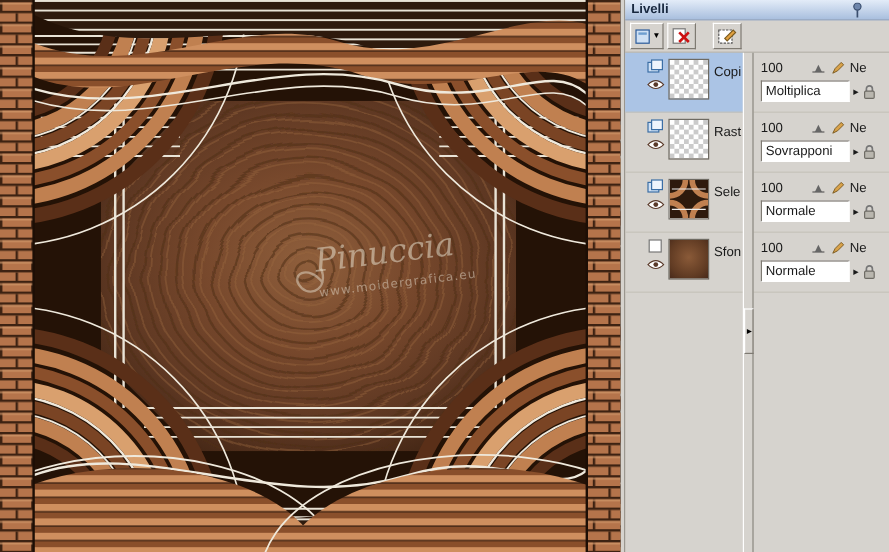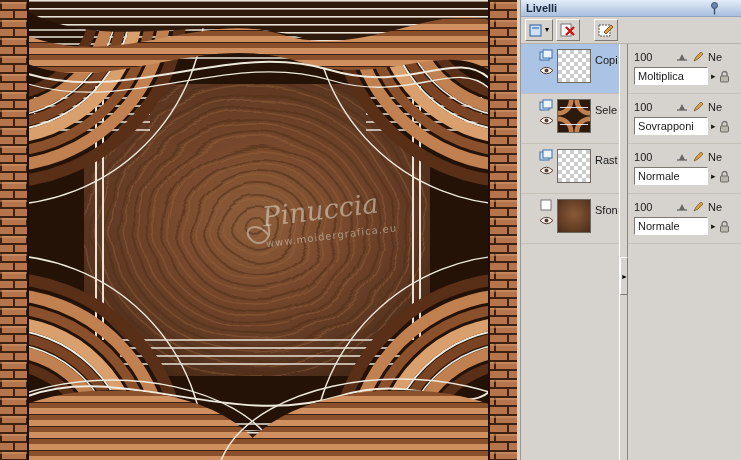--- a/index.html
+++ b/index.html
@@ -324,56 +324,56 @@
                   <rect x="4" y="1" width="9" height="8" fill="#eef4fc" stroke="#3b6ea5"></rect>
                 </svg>
             </span>
             <span class="icon">
               <svg width="15" height="9" viewBox="0 0 15 9">
                   <path d="M1,4.5 Q7.5,-2 14,4.5 Q7.5,11 1,4.5 Z" fill="#fff" stroke="#5a3a2a"></path>
                   <circle cx="7.5" cy="4.5" r="2" fill="#5a3a2a"></circle>
                 </svg>
             </span>
           </div>
+          <span class="thumb t-checker"></span>
+          <span class="lname">Rast</span>
+        </div>
+
+        <div class="lrow">
+          <div class="licons">
+            <span class="icon">
+              <svg width="14" height="12" viewBox="0 0 14 12">
+                  <rect x="1" y="3" width="9" height="8" fill="#cfe0f4" stroke="#3b6ea5"></rect>
+                  <rect x="4" y="1" width="9" height="8" fill="#eef4fc" stroke="#3b6ea5"></rect>
+                </svg>
+            </span>
+            <span class="icon">
+              <svg width="15" height="9" viewBox="0 0 15 9">
+                  <path d="M1,4.5 Q7.5,-2 14,4.5 Q7.5,11 1,4.5 Z" fill="#fff" stroke="#5a3a2a"></path>
+                  <circle cx="7.5" cy="4.5" r="2" fill="#5a3a2a"></circle>
+                </svg>
+            </span>
+          </div>
           <span class="thumb">
             <svg width="32" height="32" viewBox="0 0 34 34">
                 <rect width="34" height="34" fill="#2e1a0d"></rect>
                 <circle cx="0" cy="0" r="14" fill="none" stroke="#c08050" stroke-width="5"></circle>
                 <circle cx="34" cy="0" r="14" fill="none" stroke="#c08050" stroke-width="5"></circle>
                 <circle cx="0" cy="34" r="14" fill="none" stroke="#c08050" stroke-width="5"></circle>
                 <circle cx="34" cy="34" r="14" fill="none" stroke="#c08050" stroke-width="5"></circle>
                 <path d="M2,8 H32 M2,26 H32" stroke="#eee" stroke-width="1"></path>
               </svg>
           </span>
           <span class="lname">Sele</span>
         </div>
 
         <div class="lrow">
           <div class="licons">
             <span class="icon">
               <svg width="14" height="12" viewBox="0 0 14 12">
-                  <rect x="1" y="3" width="9" height="8" fill="#cfe0f4" stroke="#3b6ea5"></rect>
-                  <rect x="4" y="1" width="9" height="8" fill="#eef4fc" stroke="#3b6ea5"></rect>
-                </svg>
-            </span>
-            <span class="icon">
-              <svg width="15" height="9" viewBox="0 0 15 9">
-                  <path d="M1,4.5 Q7.5,-2 14,4.5 Q7.5,11 1,4.5 Z" fill="#fff" stroke="#5a3a2a"></path>
-                  <circle cx="7.5" cy="4.5" r="2" fill="#5a3a2a"></circle>
-                </svg>
-            </span>
-          </div>
-          <span class="thumb t-checker"></span>
-          <span class="lname">Rast</span>
-        </div>
-
-        <div class="lrow">
-          <div class="licons">
-            <span class="icon">
-              <svg width="14" height="12" viewBox="0 0 14 12">
                   <rect x="2" y="1" width="10" height="10" fill="#fff" stroke="#777"></rect>
                 </svg>
             </span>
             <span class="icon">
               <svg width="15" height="9" viewBox="0 0 15 9">
                   <path d="M1,4.5 Q7.5,-2 14,4.5 Q7.5,11 1,4.5 Z" fill="#fff" stroke="#5a3a2a"></path>
                   <circle cx="7.5" cy="4.5" r="2" fill="#5a3a2a"></circle>
                 </svg>
             </span>
           </div>

